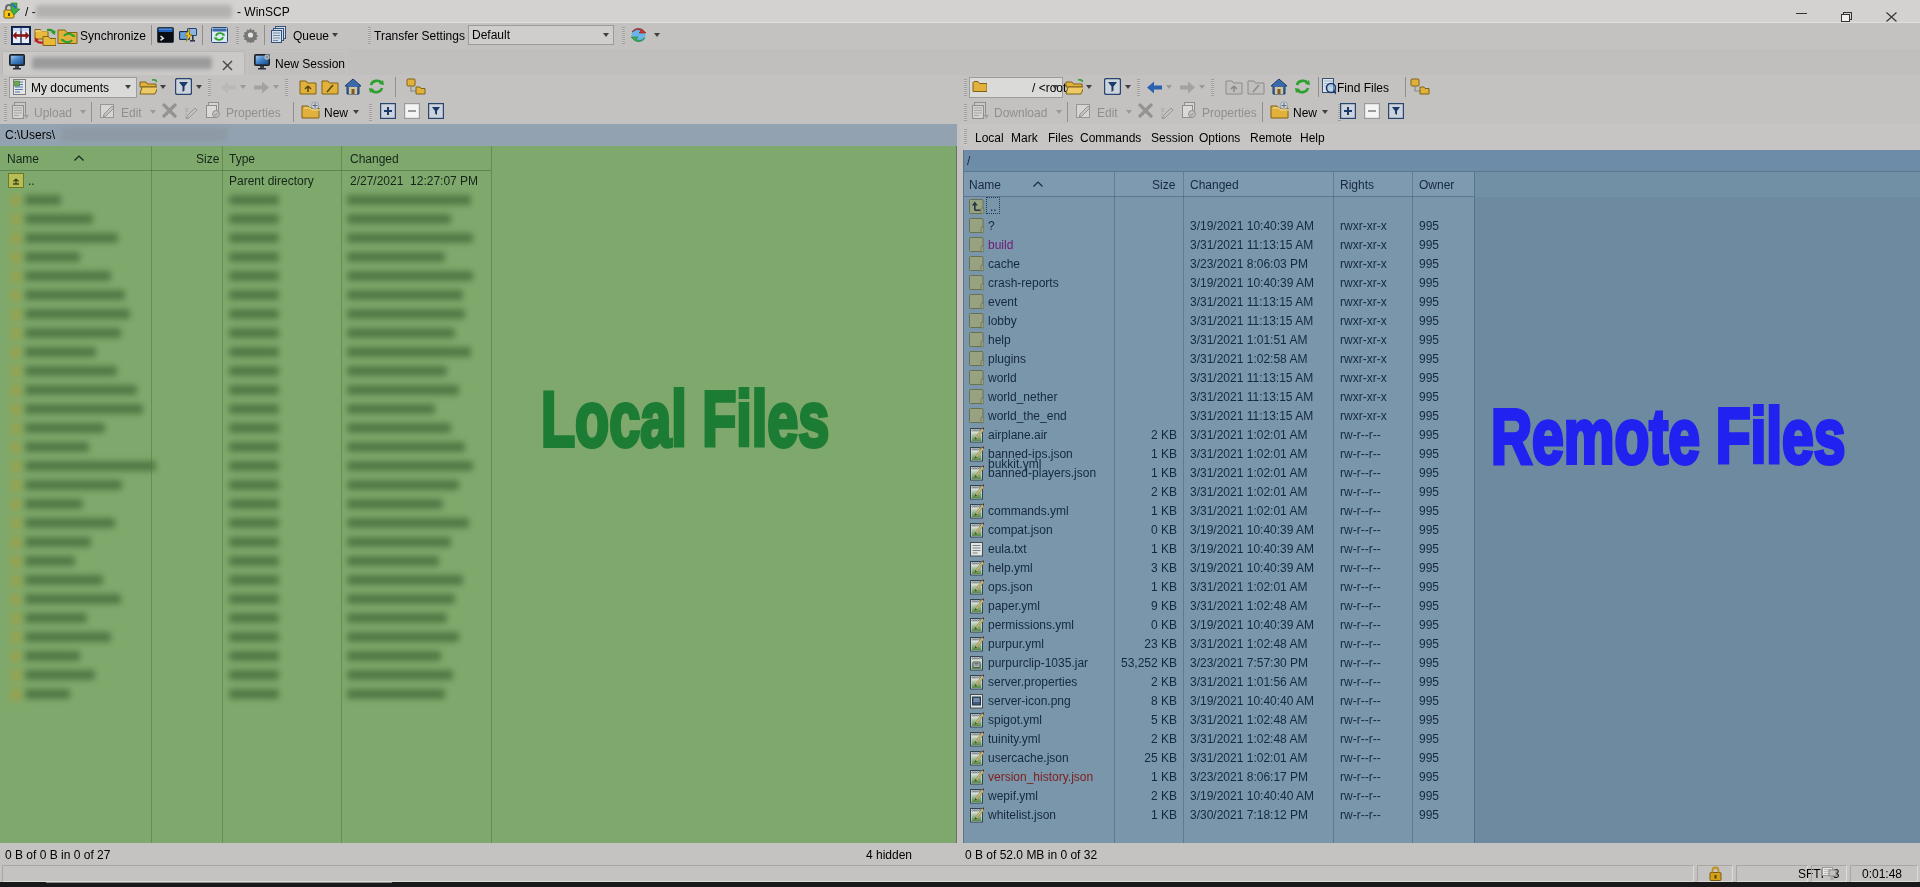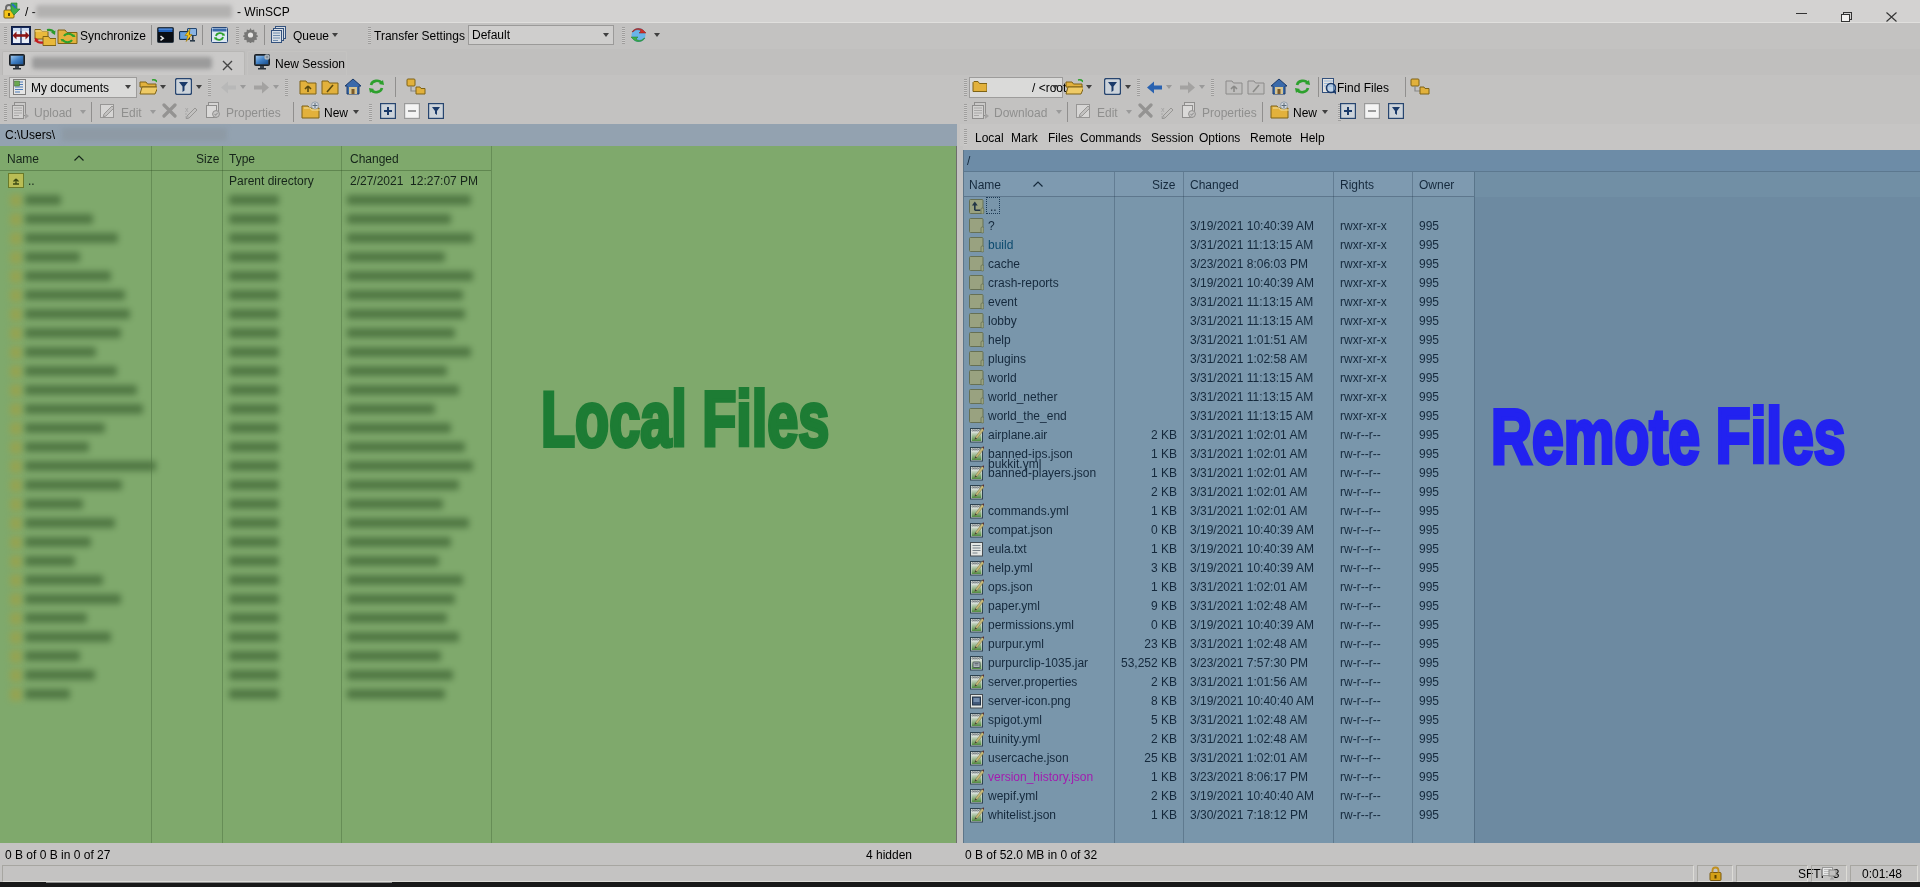--- a/index.html
+++ b/index.html
@@ -556,21 +556,21 @@
 <rect x="12" y="9" width="2.8" height="6" rx="1.2" fill="#9fad76" stroke="#68784a" stroke-width="0.8"></rect>
       </svg></div>
     <div class="abs t12" style="left:988px;top:219px;color:#15293c">?</div>
     <div class="abs t12" style="left:1190px;top:219px;color:#15293c">3/19/2021 10:40:39 AM</div>
     <div class="abs t12" style="left:1340px;top:219px;color:#15293c">rwxr-xr-x</div>
     <div class="abs t12" style="left:1419px;top:219px;color:#15293c">995</div>
     <div class="abs ric" style="left:969px;top:237px;width:15px;height:16px"><svg width="15" height="16" viewBox="0 0 15 16">
         <rect x="0.5" y="0.5" width="13.5" height="14" rx="1" fill="#9fad76" stroke="#68784a"></rect>
 <rect x="12" y="9" width="2.8" height="6" rx="1.2" fill="#9fad76" stroke="#68784a" stroke-width="0.8"></rect>
       </svg></div>
-    <div class="abs t12" style="left:988px;top:238px;color:#0c4a6e">build</div>
+    <div class="abs t12" style="left:988px;top:238px;color:#701a75">build</div>
     <div class="abs t12" style="left:1190px;top:238px;color:#15293c">3/31/2021 11:13:15 AM</div>
     <div class="abs t12" style="left:1340px;top:238px;color:#15293c">rwxr-xr-x</div>
     <div class="abs t12" style="left:1419px;top:238px;color:#15293c">995</div>
     <div class="abs ric" style="left:969px;top:256px;width:15px;height:16px"><svg width="15" height="16" viewBox="0 0 15 16">
         <rect x="0.5" y="0.5" width="13.5" height="14" rx="1" fill="#9fad76" stroke="#68784a"></rect>
 <rect x="12" y="9" width="2.8" height="6" rx="1.2" fill="#9fad76" stroke="#68784a" stroke-width="0.8"></rect>
       </svg></div>
     <div class="abs t12" style="left:988px;top:257px;color:#15293c">cache</div>
     <div class="abs t12" style="left:1190px;top:257px;color:#15293c">3/23/2021 8:06:03 PM</div>
     <div class="abs t12" style="left:1340px;top:257px;color:#15293c">rwxr-xr-x</div>
@@ -1042,21 +1042,21 @@
 <rect x="2.6" y="6" width="9.8" height="8" fill="url(#npg)"></rect>
 <circle cx="3.8" cy="3.4" r="0.8" fill="#fff" stroke="#55606a" stroke-width="0.7"></circle>
 <circle cx="6" cy="3.4" r="0.8" fill="#fff" stroke="#55606a" stroke-width="0.7"></circle>
 <circle cx="8.2" cy="3.4" r="0.8" fill="#fff" stroke="#55606a" stroke-width="0.7"></circle>
 <circle cx="10.4" cy="3.4" r="0.8" fill="#fff" stroke="#55606a" stroke-width="0.7"></circle>
 <path d="M13.5 1.5 l-3 0 l3 3 Z" fill="#9fb6c4" stroke="#27475c" stroke-width="0.6"></path>
         <path d="M13.2 1.2 L15 3 8 11.5 5.6 12.6 6.6 10.2 Z" fill="#d8c35e" stroke="#8a7a2a" stroke-width="0.5"></path>
 <path d="M13.2 1.2 L15 3 l1 -1.2 -1.8 -1.6 Z" fill="#6a2a3a"></path>
 <path d="M6.6 10.2 L5.6 12.6 8 11.5 Z" fill="#3a3a3a"></path>
       </svg></div>
-    <div class="abs t12" style="left:988px;top:770px;color:#a21caf">version_history.json</div>
+    <div class="abs t12" style="left:988px;top:770px;color:#7f1d1d">version_history.json</div>
     <div class="abs t12" style="left:1080px;top:770px;width:97px;text-align:right;color:#15293c">1 KB</div>
     <div class="abs t12" style="left:1190px;top:770px;color:#15293c">3/23/2021 8:06:17 PM</div>
     <div class="abs t12" style="left:1340px;top:770px;color:#15293c">rw-r--r--</div>
     <div class="abs t12" style="left:1419px;top:770px;color:#15293c">995</div>
     <div class="abs ric" style="left:969px;top:788px;width:15px;height:16px"><svg width="15" height="16" viewBox="0 0 15 16">
         <defs>
           <linearGradient id="npg" x1="0" y1="0" x2="0" y2="1">
             <stop offset="0" stop-color="#cfe2c8"></stop>
             <stop offset="1" stop-color="#3e9e22"></stop>
           </linearGradient>

